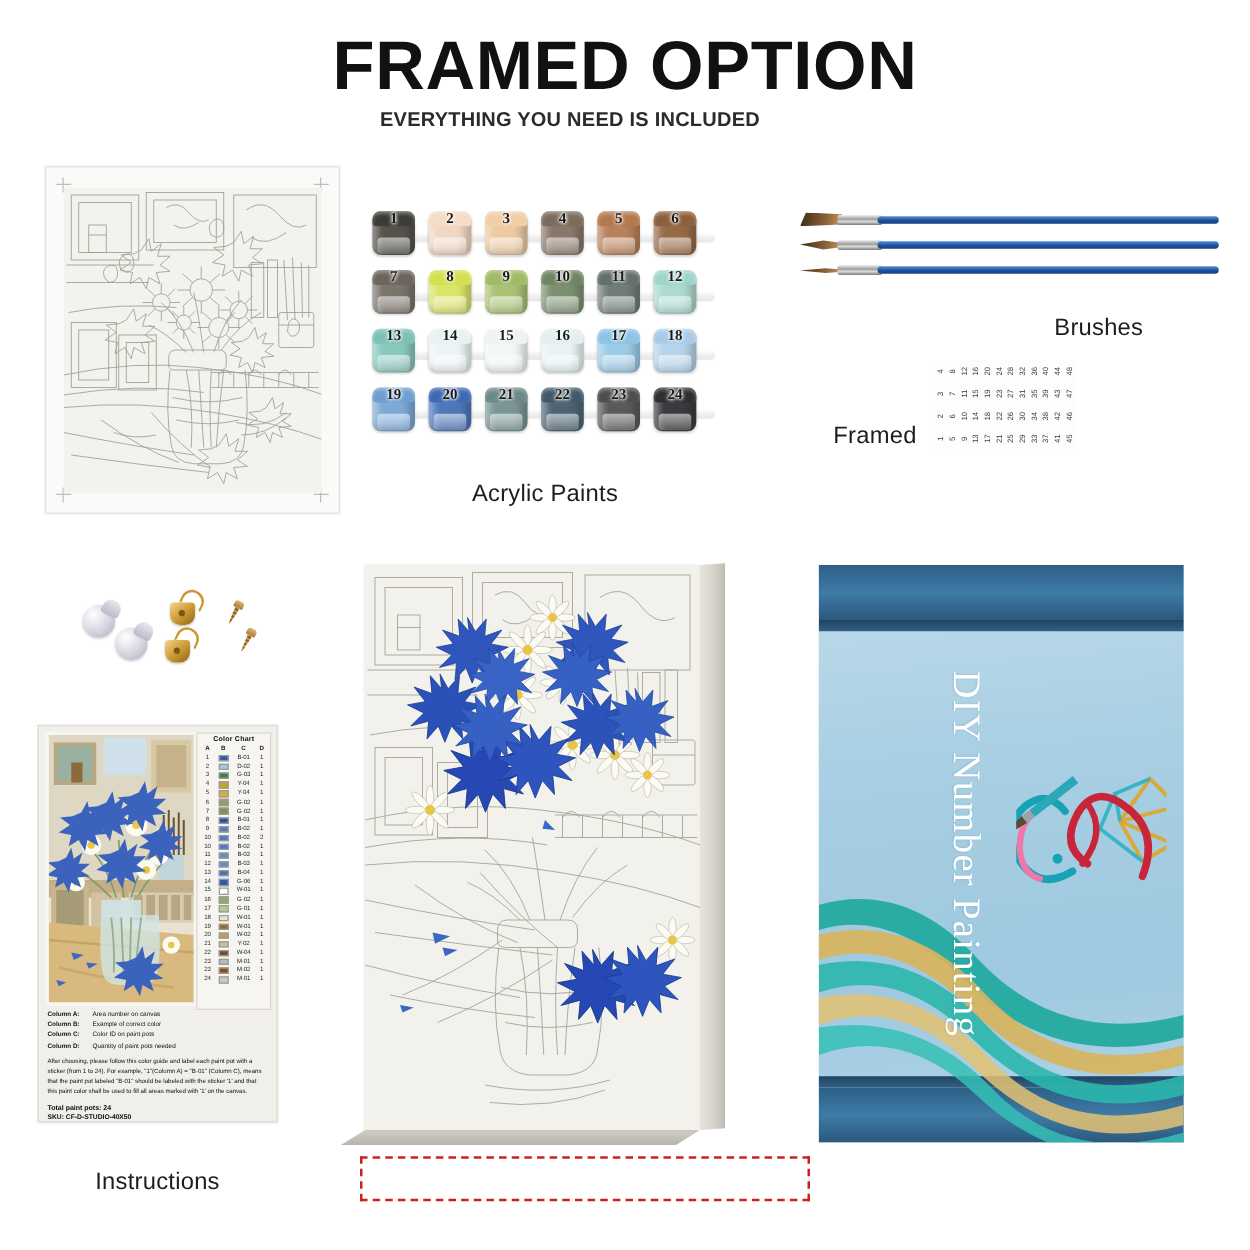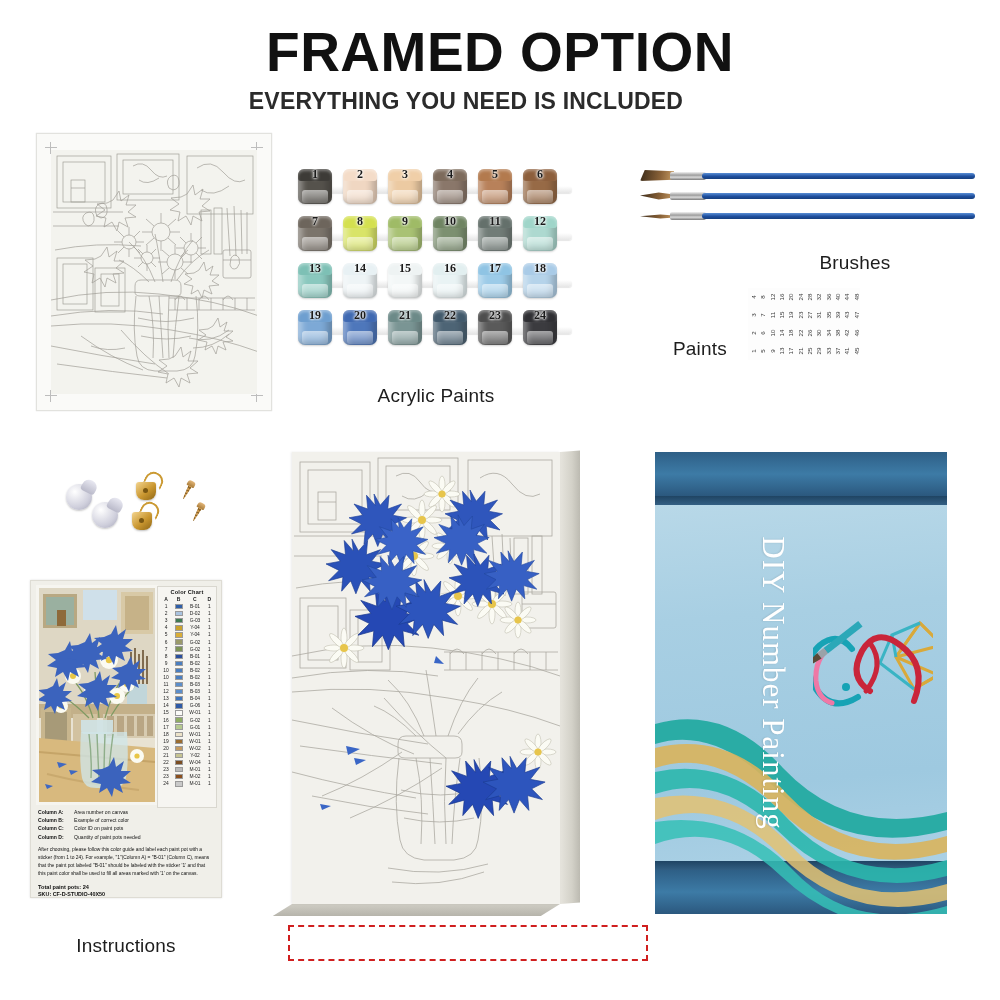--- a/index.html
+++ b/index.html
@@ -13,23 +13,23 @@
   #page { position: relative; width: 1000px; height: 1000px; background: #fff; }
 
   
   .title {
     position: absolute; left: 0; top: 24px; width: 1000px;
     text-align: center;
     font-size: 55px; font-weight: 700; letter-spacing: 0.5px;
     color: #111; line-height: 1.05;
   }
   .subtitle {
-    position: absolute; left: 12px; top: 88px; width: 908px;
+    position: absolute; left: 2px; top: 88px; width: 908px;
     text-align: center;
-    font-size: 23px; font-weight: 700; letter-spacing: 0.2px;
+    font-size: 16px; font-weight: 700; letter-spacing: 0.2px;
     color: #2b2b2b;
   }
 
   .caption {
     position: absolute; text-align: center;
     font-size: 19px; color: #1d1d1d; letter-spacing: .2px;
     white-space: nowrap;
   }
 
   
@@ -507,21 +507,21 @@
       <div class="tip"></div>
       <div class="ferrule"></div>
       <div class="handle"></div>
     </div>
     <div class="brush liner" style="top:40px;">
       <div class="tip"></div>
       <div class="ferrule"></div>
       <div class="handle"></div>
     </div>
   </div>
-  <div class="caption" style="left:760px; top:252px; width:190px;">Brushes</div>
+  <div class="caption" style="left:784px; top:252px; width:190px;">Brushes</div>
 
   <div id="sticker">
       <div class="st">4</div>
       <div class="st">8</div>
       <div class="st">12</div>
       <div class="st">16</div>
       <div class="st">20</div>
       <div class="st">24</div>
       <div class="st">28</div>
       <div class="st">32</div>
@@ -559,21 +559,21 @@
       <div class="st">13</div>
       <div class="st">17</div>
       <div class="st">21</div>
       <div class="st">25</div>
       <div class="st">29</div>
       <div class="st">33</div>
       <div class="st">37</div>
       <div class="st">41</div>
       <div class="st">45</div>
     </div>
-  <div class="caption" style="left:650px; top:338px; width:100px;">Paints</div>
+  <div class="caption" style="left:650px; top:338px; width:100px;">Framed</div>
 
   <div id="hangers">
     <div class="hook" style="left:4px;  top:12px;">
       <div class="disc"></div>
         <div class="stem"></div>
     </div>
     <div class="hook" style="left:30px; top:30px;">
       <div class="disc"></div>
         <div class="stem"></div>
     </div>

